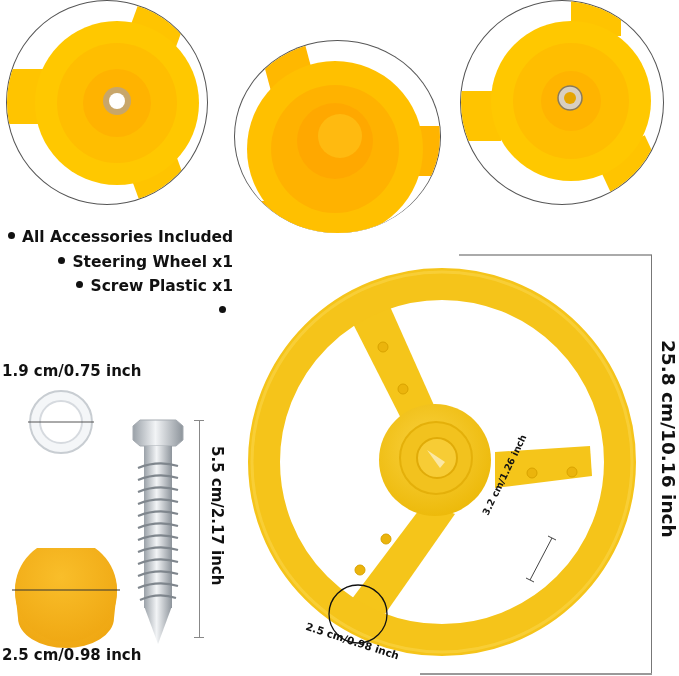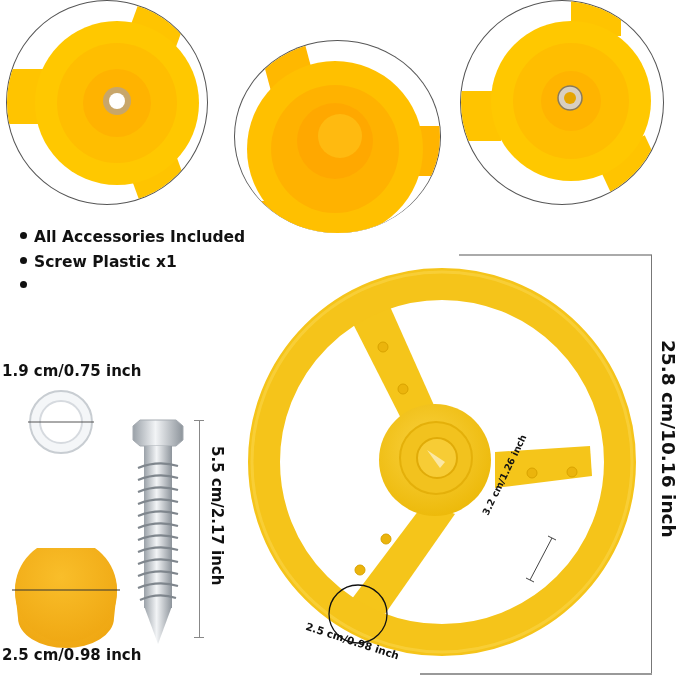--- a/index.html
+++ b/index.html
@@ -1,19 +1,19 @@
 <!DOCTYPE html>
 <html><head>
 <meta charset="utf-8">
 <style>
   html, body { margin:0; padding:0; background:#ffffff; }
   body { width:679px; height:676px; position:relative; overflow:hidden; font-family:"DejaVu Sans", sans-serif; }
   .abs { position:absolute; }
   .detail-circle { position:absolute; border:1px solid #555; border-radius:50%; overflow:hidden; background:#fff; }
-  .features { position:absolute; left:20px; top:225px; margin:0; padding:0; list-style:none; }
+  .features { position:absolute; left:8px; top:225px; margin:0; padding:0; list-style:none;text-align:right; }
   .features li { font-weight:bold; font-size:15.5px; color:#111; height:24.5px; line-height:24px; white-space:nowrap; }
   .features li .dot { display:inline-block; width:7px; height:7px; border-radius:50%; background:#111; margin-right:7px; vertical-align:middle; position:relative; top:-2px; }
   .label { position:absolute; font-weight:bold; color:#111; white-space:nowrap; }
   .rot90 { transform-origin:0 0; transform:rotate(90deg); }
   .line { position:absolute; background:#888; }
 </style>
 </head>
 <body>
 
 <div class="detail-circle" style="left:6px; top:0px; width:200px; height:203px;">
@@ -49,20 +49,21 @@
     <circle cx="110" cy="100" r="80" fill="#FFC800"></circle>
     <circle cx="110" cy="100" r="58" fill="#FFBE00"></circle>
     <circle cx="110" cy="100" r="30" fill="#FFB400"></circle>
     <circle cx="109" cy="97" r="12" fill="#D8CFC0" stroke="#8a7a5a" stroke-width="1.5"></circle>
     <circle cx="109" cy="97" r="6" fill="#E5A500"></circle>
   </svg>
 </div>
 
 <ul class="features">
   <li><span class="dot"></span><span>All Accessories Included</span></li>
+  <li><span class="dot"></span><span>Steering Wheel x1</span></li>
   <li><span class="dot"></span><span>Screw Plastic x1</span></li>
   <li><span class="dot"></span></li>
 </ul>
 
 <div class="label" style="left:2px; top:362px; font-size:15px;">1.9 cm/0.75 inch</div>
 <svg class="abs" style="left:26px; top:390px;" width="72" height="64" viewBox="0 0 72 64">
   <circle cx="35" cy="32" r="31" fill="#F4F6F8" stroke="#c8cdd2" stroke-width="2"></circle>
   <circle cx="35" cy="32" r="21" fill="#ffffff" stroke="#d6dadf" stroke-width="2"></circle>
   <line x1="2" y1="32" x2="68" y2="32" stroke="#555" stroke-width="1"></line>
 </svg>

